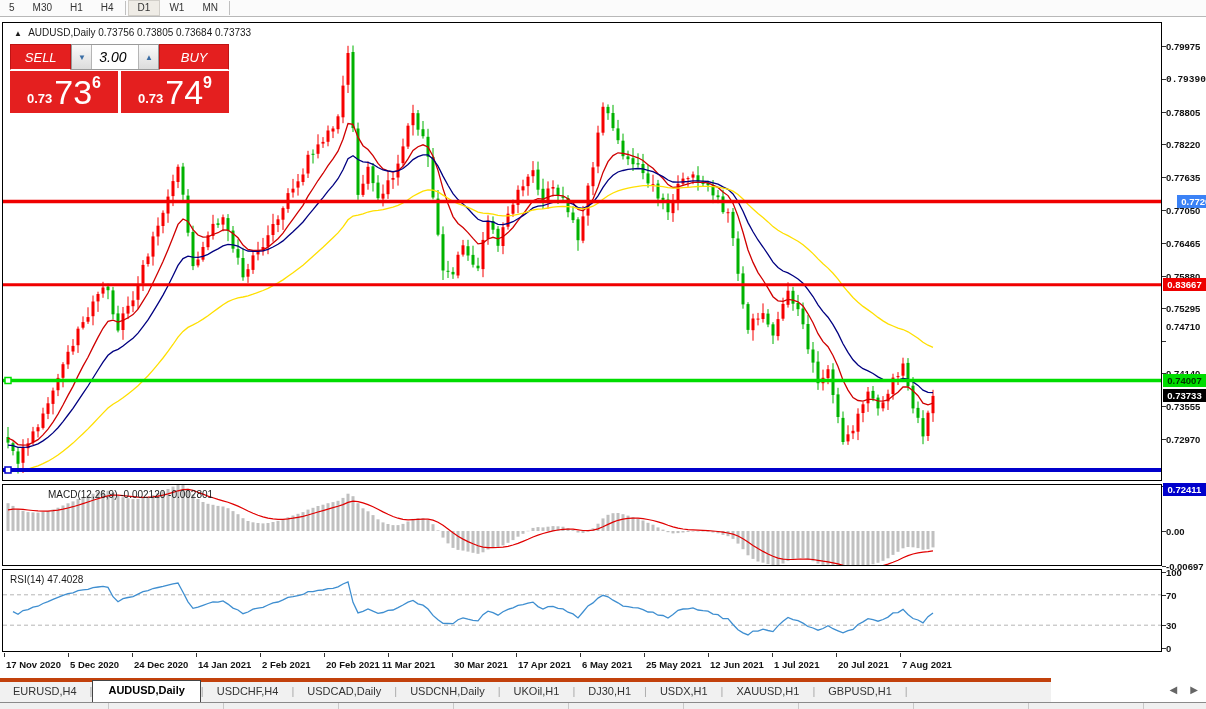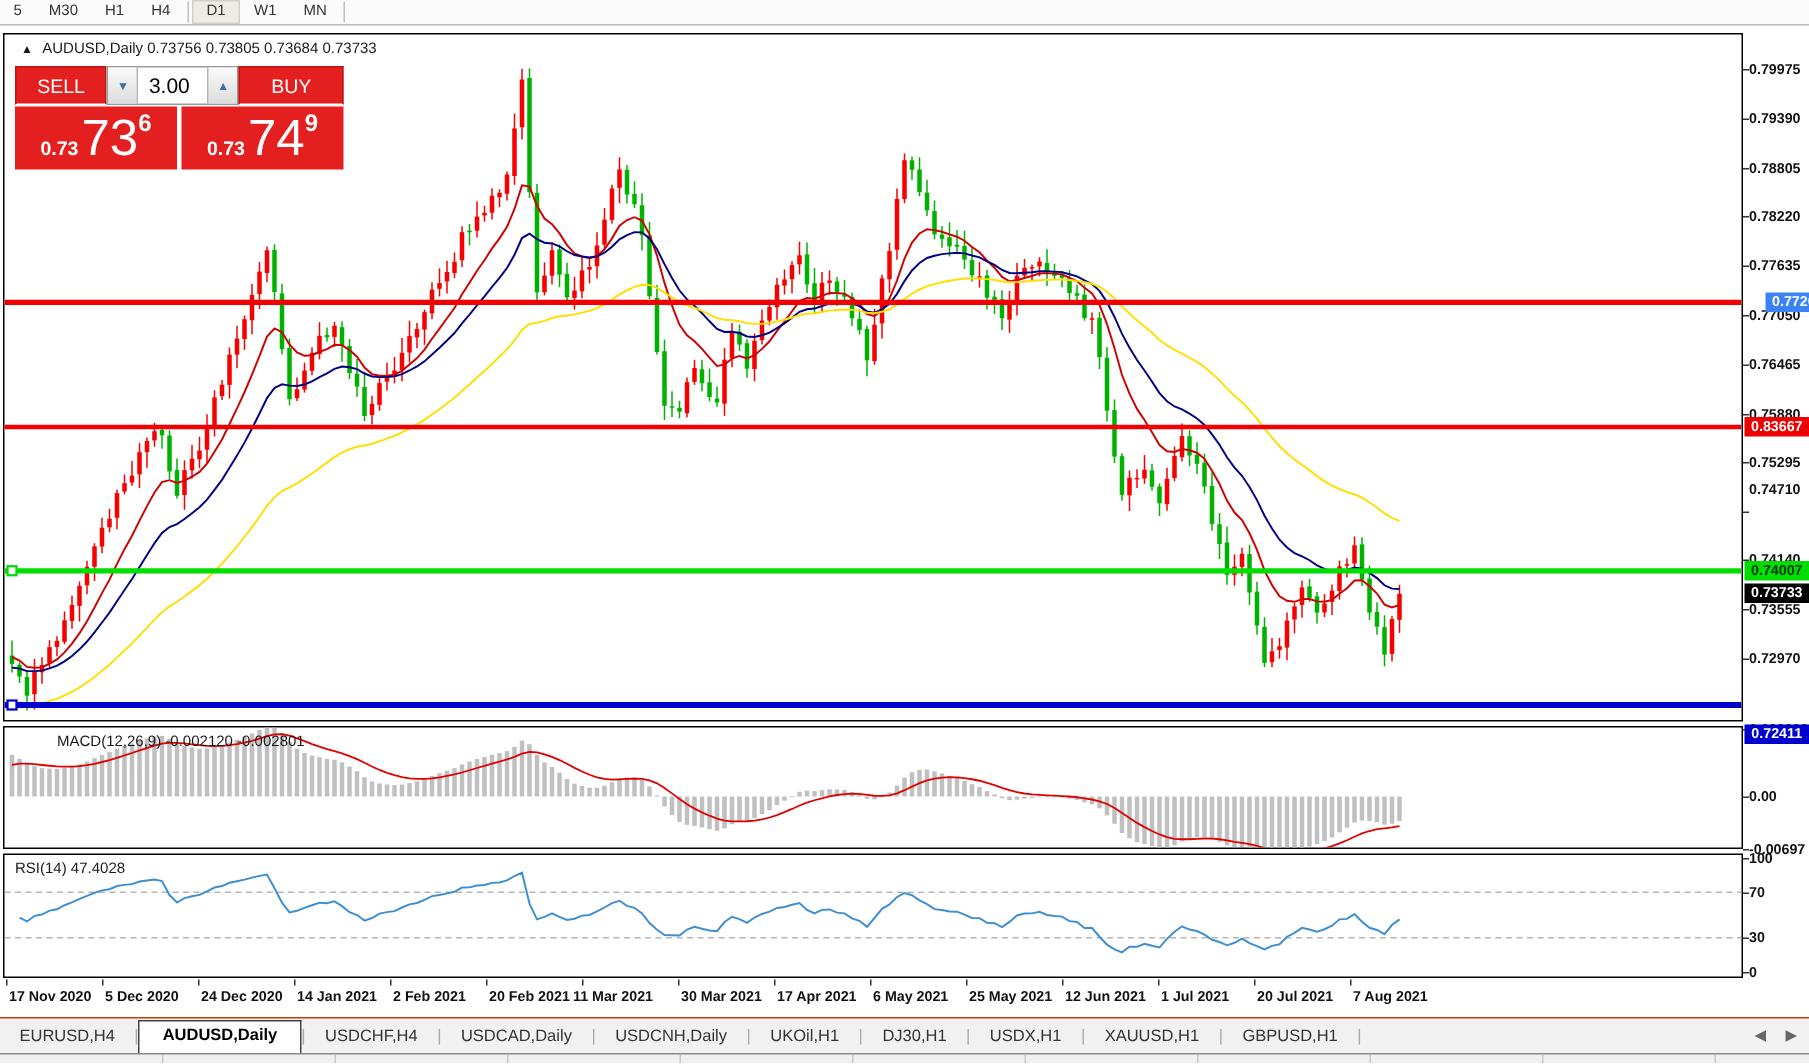--- a/index.html
+++ b/index.html
@@ -15,36 +15,36 @@
 
   
   .pane { position:absolute; left:2px; width:1160px; background:#fff; border:1px solid #000; }
   #pane-main { top:22px;  height:459px; }
   #pane-macd { top:484px; height:82px; }
   #pane-rsi  { top:569px; height:83px; }
 
   .pane-label { position:absolute; font-size:10px; color:#1a1a1a; z-index:6; }
   #chart-title { left:14px; top:27px; }
   #chart-title .tri { font-size:8px; margin-right:4px; }
-  #macd-label { left:10px; top:489px;padding-left:28px; }
+  #macd-label { left:20px; top:489px;padding-left:28px; }
   #rsi-label  { left:10px; top:574px; }
 
   
   .axis-label { position:absolute; left:1166px; width:40px; font-size:9.5px; font-weight:600;
     color:#111; white-space:nowrap; }
   .tickmark { position:absolute; left:1162px; width:4px; height:1px; background:#333; }
   .badge { position:absolute; left:1163px; width:43px; height:13px; font-size:9.5px; font-weight:700;
     display:flex; align-items:center; justify-content:center; z-index:5; white-space:nowrap; }
 
   
   #chart-svg { position:absolute; left:0; top:0; z-index:2; }
 
   
   #trade-panel { position:absolute; left:10px; top:44px; width:219px; z-index:10; }
-  .tp-row1 { display:flex; height:26px; }
+  .tp-row1 { display:flex; height:26px;font-style:italic; }
   .tp-btn { background:#e41f1f; border:1px solid #bf1414; border-bottom:1px solid #ffffff;
     color:#fff; font-size:13px; display:flex; align-items:center; justify-content:center; }
   #sell-btn { width:67px; }
   #buy-btn  { width:76px; }
   .spinner { width:96px; display:flex; background:#fff; border:1px solid #9a9a9a; }
   .spin-btn { width:20px; background:linear-gradient(#fafafa,#dcdcdc); display:flex;
     align-items:center; justify-content:center; font-size:8px; color:#3b6ea5; }
   .spin-btn.down { border-right:1px solid #b5b5b5; }
   .spin-btn.up   { border-left:1px solid #b5b5b5; }
   .spin-val { flex:1; font-size:14px; color:#000; text-align:center; padding:4px 5px 0 0; }
@@ -54,22 +54,22 @@
   .quote + .quote { margin-left:3px; }
   .q-prefix { font-size:13px; font-weight:700; align-self:flex-end; margin:0 2px 7px 0; }
   .q-big { font-size:34px; line-height:38px; }
   .q-sup { font-size:16px; font-weight:700; align-self:flex-start; margin-top:3px; }
 
   
   .date-label { position:absolute; top:659px; font-size:9.5px; font-weight:600; color:#111; white-space:nowrap; }
   .date-tick  { position:absolute; top:653px; width:1px; height:4px; background:#333; }
 
   
-  #tab-bar { position:absolute; left:0; top:678px; width:1206px; height:24px;
-    background:#f1f1f1; border-top:1px solid #c2410c; display:flex; align-items:flex-end; }
+  #tab-bar { position:absolute; left:0; top:678px; width:1051px; height:24px;
+    background:#f1f1f1; border-top:4px solid #c2410c; display:flex; align-items:flex-end; }
   .tab { font-size:11px; color:#333; padding:4px 13px 5px 13px; cursor:default; white-space:nowrap; }
   .tab.active { background:#fff; border:1px solid #444; border-bottom:none; font-weight:700;
     color:#000; padding:3px 15px 6px 15px; }
   .tab-sep { color:#a8a8a8; font-size:11px; padding:4px 0 5px 0; }
   #tab-arrows { position:absolute; right:8px; top:684px; display:flex; gap:13px;
     font-size:10px; color:#666; }
 
   
   #bottom-strip { position:absolute; left:0; top:702px; width:1206px; height:7px;
     background:#f0f0f0; border-top:1px solid #8a8a8a; }
@@ -717,21 +717,21 @@
       <span class="q-prefix">0.73</span>
       <span class="q-big">74</span>
       <span class="q-sup">9</span>
     </div>
   </div>
 </div>
 
 <div id="axis-layer">
     <div class="axis-label" style="top: 41px;">0.79975</div>
     <div class="tickmark" style="top: 46px;"></div>
-    <div class="axis-label" style="top: 73.7915px;">0.79390</div>
+    <div class="axis-label" style="top: 73.7915px; font-family: Liberation Mono, monospace;">0.79390</div>
     <div class="tickmark" style="top: 78.7915px;"></div>
     <div class="axis-label" style="top: 106.583px;">0.78805</div>
     <div class="tickmark" style="top: 111.583px;"></div>
     <div class="axis-label" style="top: 139.374px;">0.78220</div>
     <div class="tickmark" style="top: 144.374px;"></div>
     <div class="axis-label" style="top: 172.166px;">0.77635</div>
     <div class="tickmark" style="top: 177.166px;"></div>
     <div class="axis-label" style="top: 204.957px;">0.77050</div>
     <div class="tickmark" style="top: 209.957px;"></div>
     <div class="axis-label" style="top: 237.749px;">0.76465</div>

